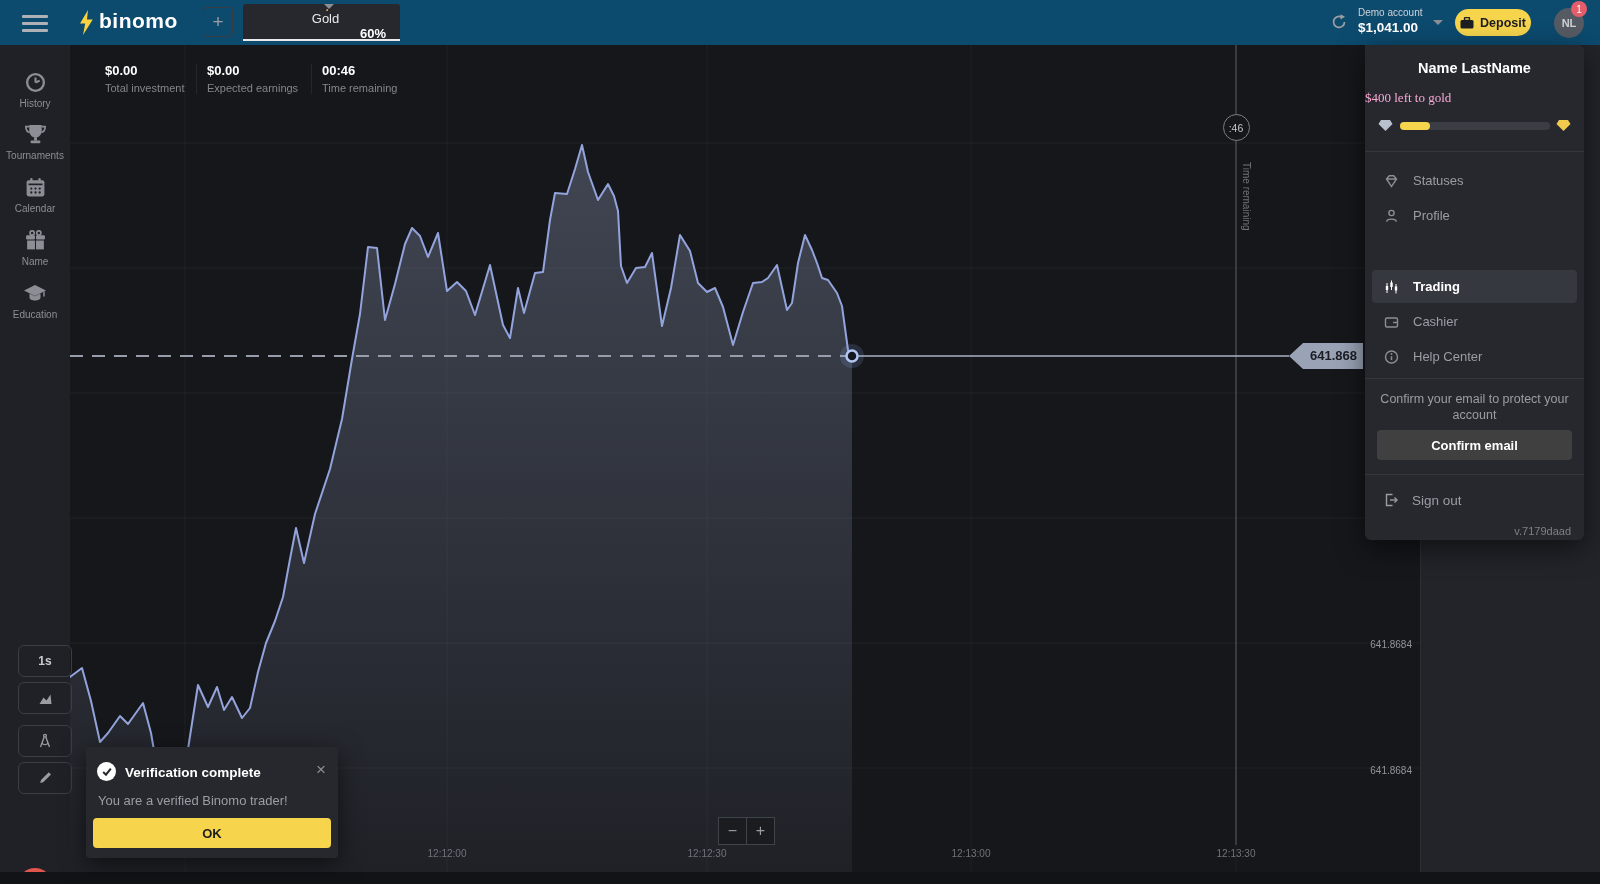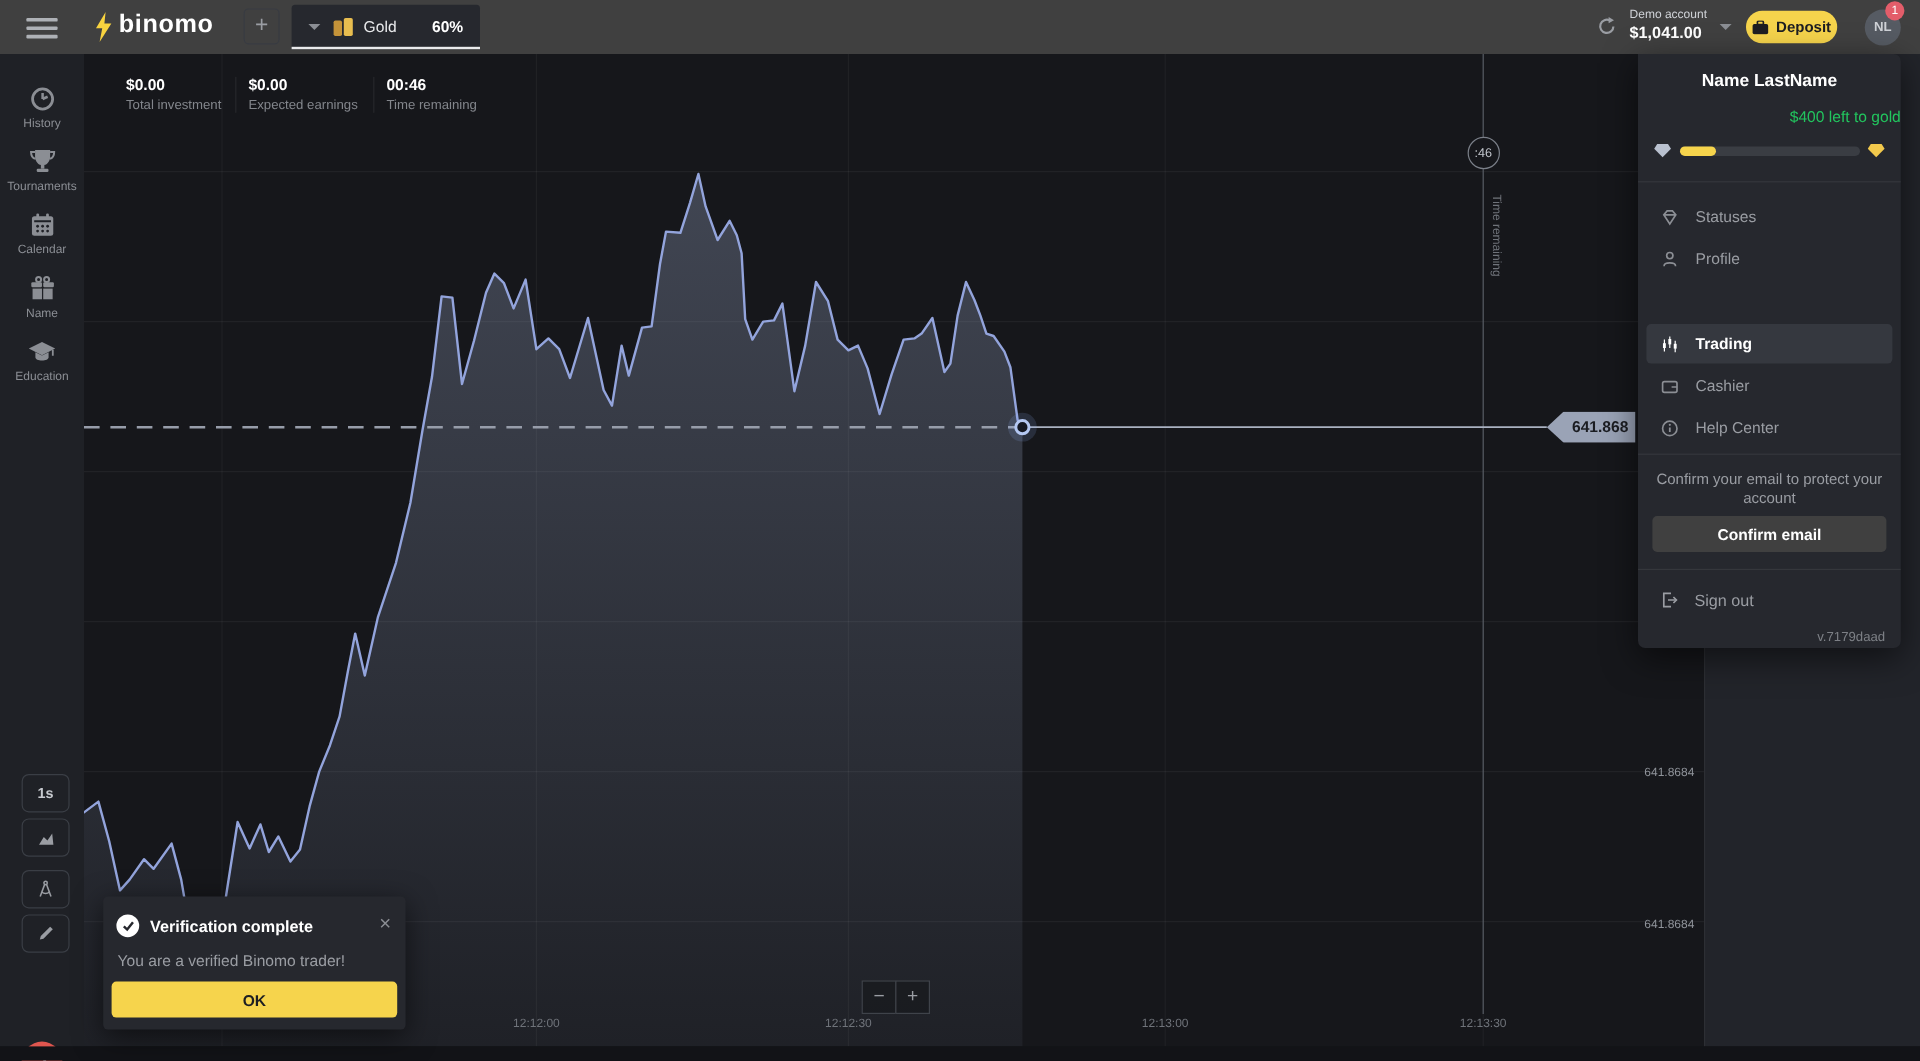--- a/index.html
+++ b/index.html
@@ -2,21 +2,21 @@
 <html><head>
 <meta charset="utf-8">
 <style>
   * { margin:0; padding:0; box-sizing:border-box; }
   html,body { background:#0d0e10; }
   body { font-family:"Liberation Sans", sans-serif; }
   .app { position:relative; width:1600px; height:884px; background:#16171b; overflow:hidden; }
   .abs { position:absolute; }
 
   
-  .topbar { position:absolute; left:0; top:0; width:1600px; height:45px; background:#404040; z-index:7; }
+  .topbar { position:absolute; left:0; top:0; width:1600px; height:45px; background:#0c4a6e; z-index:7; }
   .hamburger span { display:block; width:26px; height:2.5px; background:#aeb1b6; border-radius:1px; margin-bottom:4.5px; }
   .logo-text { color:#fff; font-size:21px; font-weight:bold; letter-spacing:.5px; }
   .plus-btn { width:30px; height:30px; border:1px solid #383b42; border-radius:4px; color:#9a9da3;
               font-size:19px; line-height:27px; text-align:center; }
   .asset-tab { width:157px; height:37px; background:#26282e; border-radius:3px 3px 0 0; display:flex; align-items:center; }
   .tab-underline { position:absolute; left:0; bottom:0; width:100%; height:2px; background:#e9eaec; }
   .caret-down { width:0; height:0; border-left:5px solid transparent; border-right:5px solid transparent; border-top:5px solid #8b8e94; }
   .tab-name { color:#e9eaec; font-size:13px; margin-left:8px; }
   .tab-payout { color:#fff; font-size:13px; font-weight:bold; margin-left:auto; margin-right:14px; }
   .acct-label { color:#d0d3d8; font-size:10px; }
@@ -25,21 +25,21 @@
   .deposit-btn span { color:#1d1e22; font-size:12.5px; font-weight:bold; }
   .avatar { width:30px; height:30px; border-radius:50%; background:#565b63; color:#ced1d6; font-size:11px; font-weight:bold;
             display:flex; align-items:center; justify-content:center; }
   .avatar-badge { position:absolute; left:1571px; top:1px; width:16px; height:16px; border-radius:50%; background:#e35d6a;
             color:#fff; font-size:10px; display:flex; align-items:center; justify-content:center; z-index:8; }
 
   
   .sidebar { position:absolute; left:0; top:45px; width:70px; height:827px; background:#1f2126; z-index:4; }
   .nav-item { position:absolute; left:0; width:70px; display:flex; flex-direction:column; align-items:center; }
   .nav-item .lbl { color:#8b8e94; font-size:10px; margin-top:4px; }
-  .tool-btn { position:absolute; left:18px; width:40px; height:32px; border:1px solid #3a3e45; border-radius:6px;
+  .tool-btn { position:absolute; left:18px; width:54px; height:32px; border:1px solid #3a3e45; border-radius:6px;
               display:flex; align-items:center; justify-content:center; color:#c7cacf; font-size:12px; font-weight:bold; }
   .help-btn { position:absolute; left:18px; top:823px; width:34px; height:34px; border-radius:50%; background:#e0564f;
               color:#fff; font-size:15px; font-weight:bold; display:flex; align-items:center; justify-content:center; }
 
   
   .stat { position:absolute; top:63px; z-index:3; }
   .stat .v { color:#fff; font-size:13px; font-weight:bold; }
   .stat .l { color:#83868c; font-size:11px; margin-top:4px; }
   .stat-div { position:absolute; top:64px; width:1px; height:30px; background:rgba(255,255,255,.07); z-index:3; }
 
@@ -68,21 +68,21 @@
   .notif-title { position:absolute; left:39px; top:18px; color:#fff; font-size:13.5px; font-weight:bold; }
   .notif-close { position:absolute; right:12px; top:13px; color:#8b8e94; font-size:17px; }
   .notif-msg { position:absolute; left:12px; top:46px; color:#9a9da3; font-size:13px; }
   .notif-ok { position:absolute; left:7px; top:71px; width:238px; height:30px; background:#f6d44c; border-radius:4px;
            color:#1d1e22; font-size:13px; font-weight:bold; display:flex; align-items:center; justify-content:center; }
 
   
   .panel { position:absolute; left:1365px; top:45px; width:219px; height:495px; background:#26282e; border-radius:0 6px 6px 6px;
            box-shadow:0 8px 28px rgba(0,0,0,.55); z-index:9; }
   .panel-name { position:absolute; left:0; top:15px; width:100%; text-align:center; color:#fff; font-size:14.5px; font-weight:bold; }
-  .panel-note { position:absolute; left:0; top:45px; width:100%; text-align:right; color:#22c55e; font-size:13px; }
+  .panel-note { position:absolute; left:0; top:45px; width:100%; text-align:left; color:#f9a8d4; font-size:13px;font-family:Liberation Serif, serif; }
   .progress-track { position:absolute; left:35px; top:77px; width:150px; height:8px; background:#3a3d43; border-radius:4px; }
   .progress-fill { width:30px; height:8px; background:#f6d44c; border-radius:4px; }
   .panel-div { position:absolute; left:0; width:100%; height:1px; background:rgba(255,255,255,.07); }
   .menu-item { position:absolute; left:7px; width:205px; height:33px; display:flex; align-items:center; padding-left:11px; border-radius:4px; }
   .menu-item .ml { color:#9a9da3; font-size:13px; margin-left:13px; }
   .menu-item.active { background:#35383f; }
   .menu-item.active .ml { color:#fff; font-weight:bold; }
   .verified-badge { position:absolute; right:13px; width:17px; height:17px; border-radius:50%; background:#2fae5f;
            display:flex; align-items:center; justify-content:center; }
   .email-notice { position:absolute; left:14px; top:346px; width:191px; text-align:center; color:#9a9da3; font-size:12.5px; line-height:16px; }
@@ -162,21 +162,21 @@
     <div class="abs hamburger" style="left:22px; top:15px;">
       <span></span>
         <span></span>
         <span></span>
     </div>
     <svg class="abs" style="left:79px; top:10px;" width="15" height="25" viewBox="0 0 15 25">
       <polygon points="9,0 1,13.5 6.2,13.5 4,25 13.8,9.5 8,9.5" fill="#f8d33f"></polygon>
     </svg>
     <span class="abs logo-text" style="left:99px; top:9px;">binomo</span>
     <div class="abs plus-btn" style="left:203px; top:7px;">+</div>
-    <div class="abs asset-tab" style="left:243px; top:4px;">
+    <div class="abs asset-tab" style="left:243px; top:4px;flex-direction:column;">
       <div class="caret-down" style="margin-left:14px;"></div>
       <svg style="margin-left:10px;" width="18" height="17" viewBox="0 0 18 17">
         <rect x="1" y="3" width="7" height="13" rx="1.5" fill="#c49339"></rect>
         <rect x="9.5" y="1" width="7.5" height="15" rx="1.5" fill="#e8bd4f"></rect>
       </svg>
       <span class="tab-name">Gold</span>
       <span class="tab-payout">60%</span>
       <div class="tab-underline"></div>
     </div>
 

